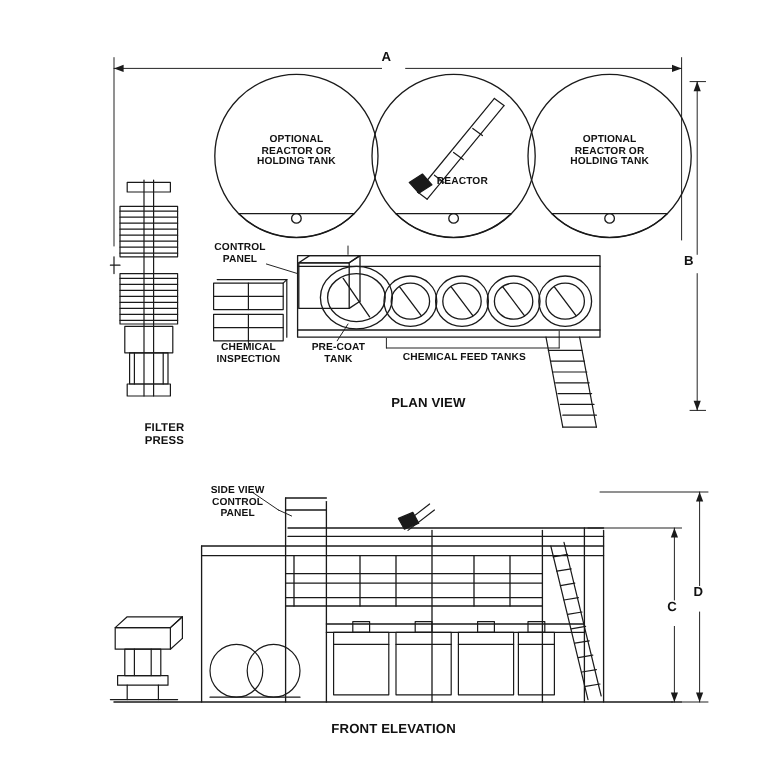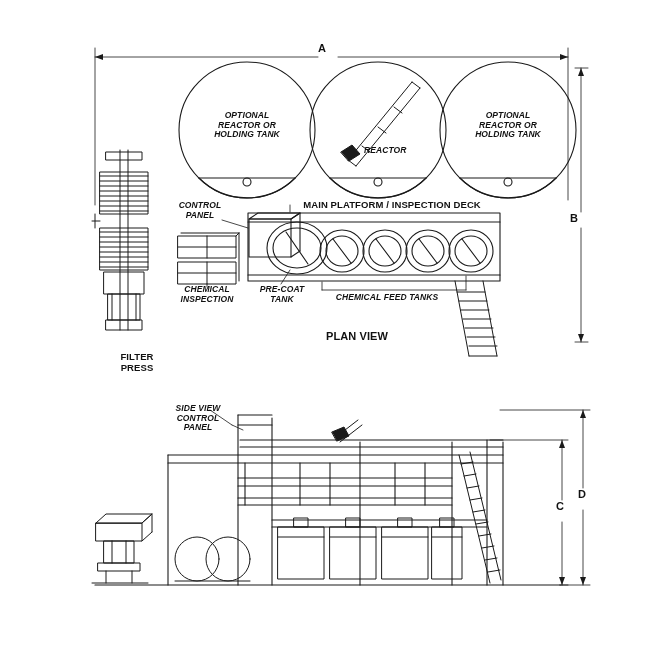--- a/index.html
+++ b/index.html
@@ -38,21 +38,21 @@
     text-align: center;
   }
   .lbl.left { text-align: center; }
   .dim {
     position: absolute;
     font-family: "Liberation Sans", sans-serif;
     font-weight: bold;
     font-size: 11px;
     color: #111111;
   }
-  .t8 { font-size: 8.5px; font-style: italic; }
+  .t8 { font-size: 8.5px; }
   .t9 { font-size: 9.5px; }
   .t11 { font-size: 11px; }
 </style>
 </head>
 <body>
 
 <div id="sheet">
 
   <svg class="drawing" viewBox="0 0 650 650">
     <g fill="none" stroke="#1a1a1a" stroke-width="1" stroke-linejoin="round" stroke-linecap="round">
@@ -340,29 +340,29 @@
   <div class="lbl t8" style="left:197px; top:111px; width:100px;">OPTIONAL
 REACTOR OR
 HOLDING TANK</div>
   <div class="lbl t8" style="left:364px; top:146px; width:60px; text-align:left;">REACTOR</div>
   <div class="lbl t8" style="left:458px; top:111px; width:100px;">OPTIONAL
 REACTOR OR
 HOLDING TANK</div>
 
   <div class="lbl t8" style="left:170px; top:201px; width:60px;">CONTROL
 PANEL</div>
-  <div class="lbl t9" style="left:282px; top:200px; width:220px;">MAIN PLATFORM / INSPECTION DECK</div>
   <div class="lbl t8" style="left:168px; top:285px; width:78px;">CHEMICAL
 INSPECTION</div>
   <div class="lbl t8" style="left:248px; top:285px; width:68px;">PRE-COAT
 TANK</div>
   <div class="lbl t8" style="left:312px; top:293px; width:150px;">CHEMICAL FEED TANKS</div>
   <div class="lbl t9" style="left:109px; top:352px; width:56px;">FILTER
 PRESS</div>
 
   <div class="lbl t11" style="left:268px; top:330px; width:120px;text-align:right;">PLAN VIEW</div>
 
   <div class="lbl t8 left" style="left:163px; top:404px; width:70px;">SIDE VIEW
 CONTROL
 PANEL</div>
 
+  <div class="lbl t11" style="left:258px; top:602px; width:140px;">FRONT ELEVATION</div>
 
 </div>
 
 </body></html>

